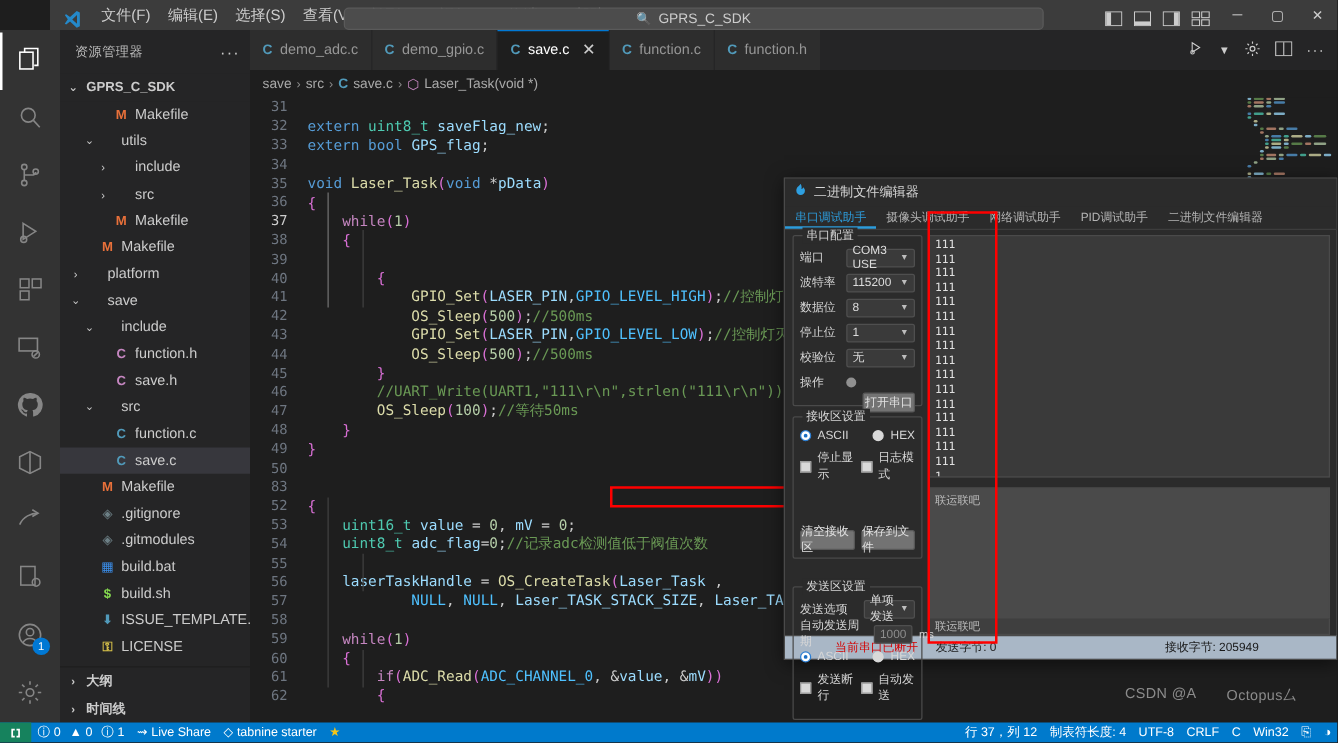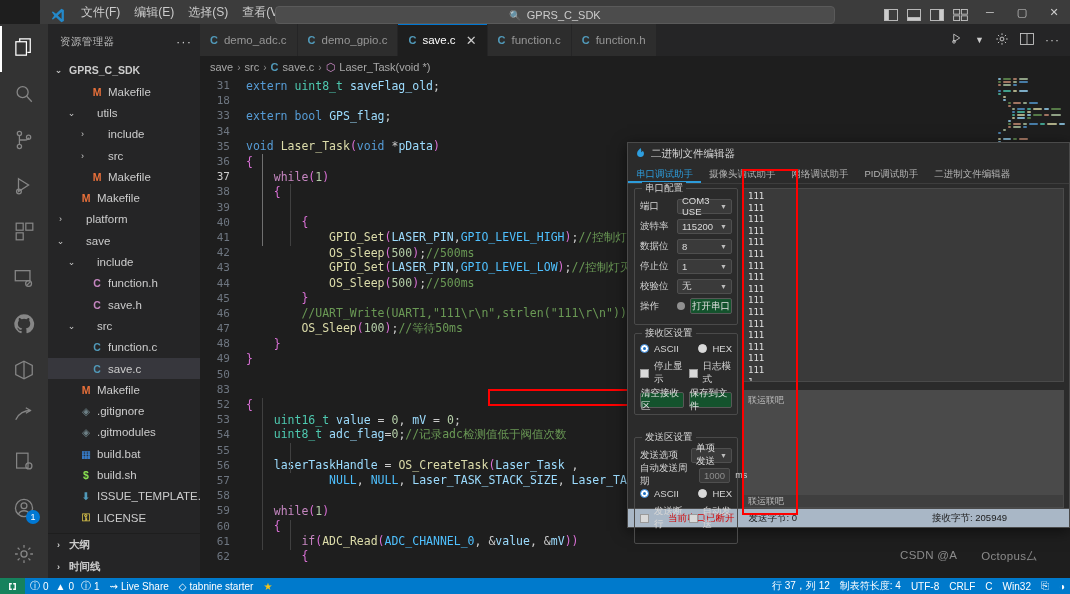--- a/index.html
+++ b/index.html
@@ -119,22 +119,22 @@
   .fset{ border:1px solid #4a4a4a; border-radius:2px; padding:9px 5px 6px 5px; position:relative; margin-bottom:8px;}
   .fset > .leg{ position:absolute; top:-7px; left:7px; background:#2b2b2b; padding:0 3px; font-size:9.5px; color:#d6d6d6;}
   .frow{ display:flex; align-items:center; height:16px; margin-bottom:4px; gap:5px;}
   .frow .fl{ width:32px; flex:0 0 32px; font-size:9.5px;}
   .fsel{
     flex:1; height:15px; background:#3a3a3a; border:1px solid #4f4f4f; border-radius:2px;
     display:flex; align-items:center; padding:0 4px; font-size:9.5px; color:#dcdcdc; position:relative;
   }
   .fsel .ar{ margin-left:auto; font-size:7px; color:#bdbdbd; }
   .fbtn{
-    flex:1; height:16px; background:#14532d; border:1px solid #585858; border-radius:2px;
-    display:flex; align-items:center; justify-content:center; font-size:9.5px; color:#e2e2e2;
+    flex:1; height:16px; background:#737373; border:1px solid #585858; border-radius:2px;
+    display:flex; align-items:center; justify-content:center; font-size:9.5px; color:#e2e2e2;margin-top:32px;
   }
   .led{ width:8px; height:8px; border-radius:50%; background:#909090; flex:0 0 8px;}
   .radio{ width:9px; height:9px; border-radius:50%; border:1px solid #8a8a8a; position:relative; flex:0 0 9px;}
   .radio.on{ background:#ffffff; border-color:#2d7fd3; }
   .radio.on:after{ content:""; position:absolute; inset:2px; border-radius:50%; background:#1b6fc4;}
   .radio.off{ background:#d9d9d9; border-color:#d9d9d9; }
   .cbx{ width:9px; height:9px; border:1px solid #9a9a9a; background:#d9d9d9; flex:0 0 9px;}
   .optrow{ display:flex; align-items:center; gap:5px; margin-bottom:6px; font-size:9.5px;}
   .optrow .sp{ width:12px; }
   .btnrow{ display:flex; gap:5px; }
@@ -517,22 +517,22 @@
         <span class="bc-sep">›</span>
         <span class="bc-c">C</span>
         <span>save.c</span>
         <span class="bc-sep">›</span>
         <span style="color:#c586c0">⬡</span>
         <span>Laser_Task(void *)</span>
       </div>
 
       <div class="codewrap">
         <div class="code" id="code">
-            <div class="cline"><span class="ln">31</span><span class="ctext"><span class="kw">extern</span> <span class="typ">uint8_t</span> <span class="var">saveFlag_old</span><span class="punc">;</span></span></div>
-            <div class="cline"><span class="ln">18</span></div>
+            <div class="cline"><span class="ln">31</span></div>
+            <div class="cline"><span class="ln">32</span><span class="ctext"><span class="kw">extern</span> <span class="typ">uint8_t</span> <span class="var">saveFlag_new</span><span class="punc">;</span></span></div>
             <div class="cline"><span class="ln">33</span><span class="ctext"><span class="kw">extern</span> <span class="kw">bool</span> <span class="var">GPS_flag</span><span class="punc">;</span></span></div>
             <div class="cline"><span class="ln">34</span><span class="ctext"></span></div>
             <div class="cline"><span class="ln">35</span><span class="ctext"><span class="kw">void</span> <span class="fn">Laser_Task</span><span class="org">(</span><span class="kw">void</span> <span class="punc">*</span><span class="var">pData</span><span class="org">)</span></span></div>
             <div class="cline"><span class="ln">36</span><span class="ctext"><span class="org">{</span></span></div>
             <div class="cline cur"><span class="ln">37</span><span class="ctext">    <span class="kw2">while</span><span class="org">(</span><span class="num">1</span><span class="org">)</span></span></div>
             <div class="cline"><span class="ln">38</span><span class="ctext">    <span class="org">{</span></span></div>
             <div class="cline"><span class="ln">39</span></div>
             <div class="cline"><span class="ln">40</span><span class="ctext">        <span class="org">{</span></span></div>
             <div class="cline"><span class="ln">41</span><span class="ctext">            <span class="fn">GPIO_Set</span><span class="org">(</span><span class="var">LASER_PIN</span><span class="punc">,</span><span class="mac">GPIO_LEVEL_HIGH</span><span class="org">)</span><span class="punc">;</span><span class="cmt">//控制灯亮</span></span></div>
             <div class="cline"><span class="ln">42</span><span class="ctext">            <span class="fn">OS_Sleep</span><span class="org">(</span><span class="num">500</span><span class="org">)</span><span class="punc">;</span><span class="cmt">//500ms</span></span></div>

